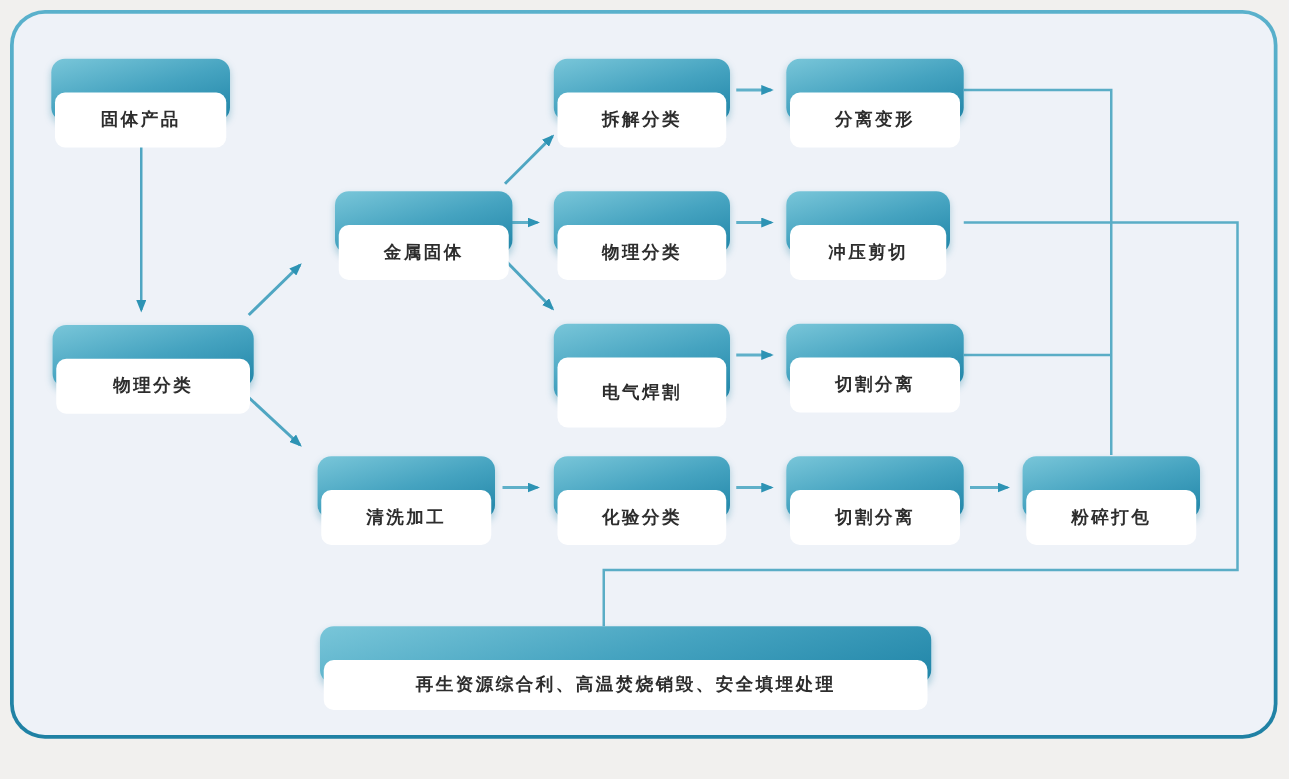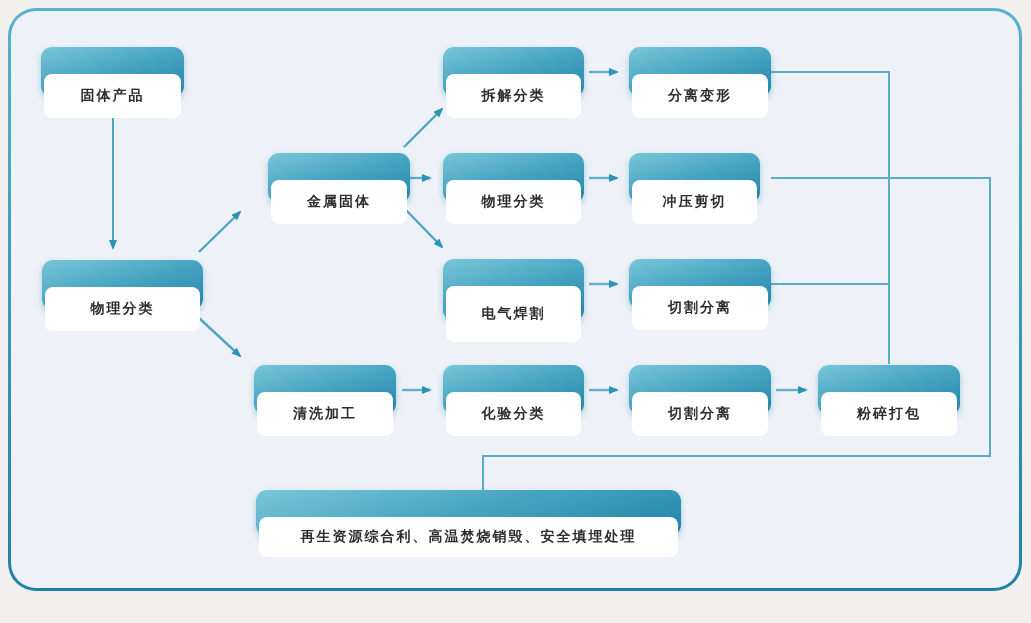--- a/index.html
+++ b/index.html
@@ -150,17 +150,17 @@
       <span class="node-label">切割分离</span>
     </div>
 </div>
 
 <div class="node" style="left:818px;top:365px;width:142px;height:50px">
   <div class="node-inner">
       <span class="node-label">粉碎打包</span>
     </div>
 </div>
 
-<div class="node" style="left:256px;top:490px;width:425px;height:46px">
+<div class="node" style="left:256px;top:501px;width:489px;height:46px">
   <div class="node-inner">
       <span class="node-label">再生资源综合利、高温焚烧销毁、安全填埋处理</span>
     </div>
 </div>
 
 </body></html>

